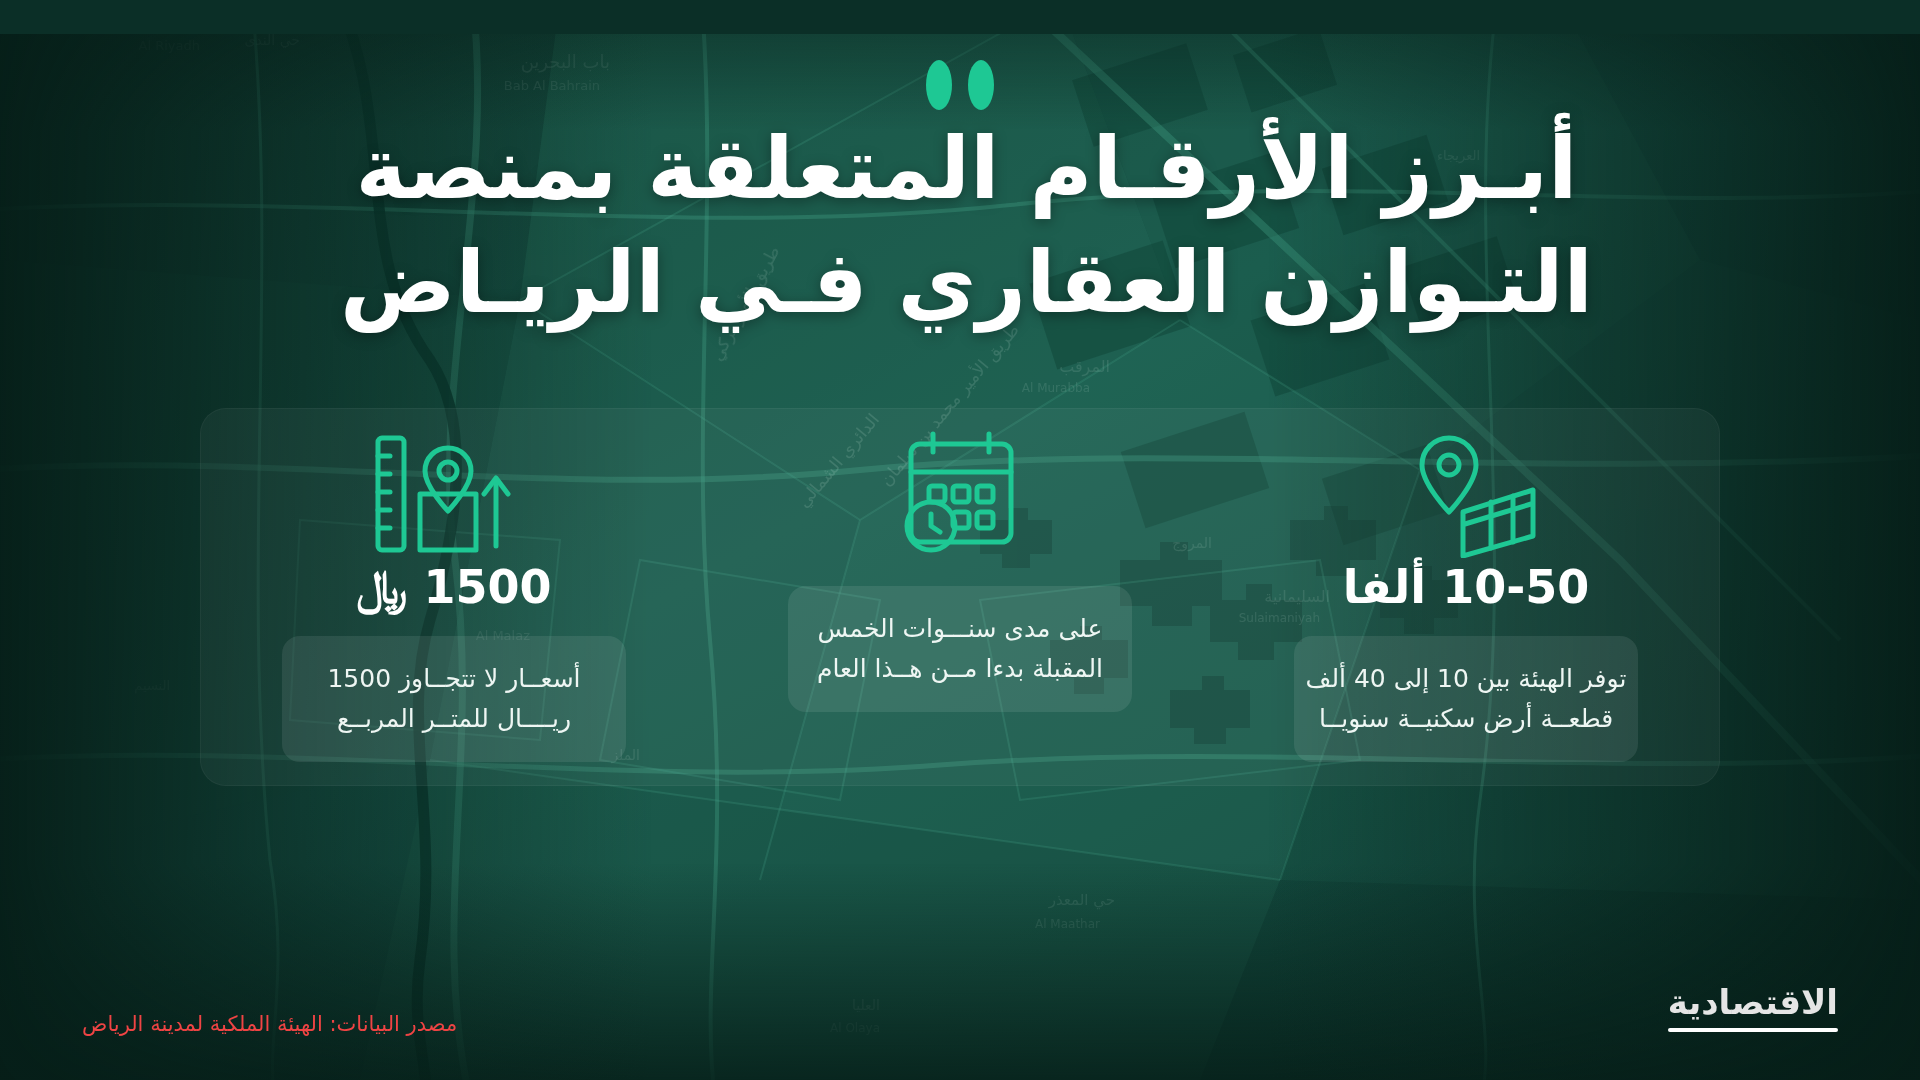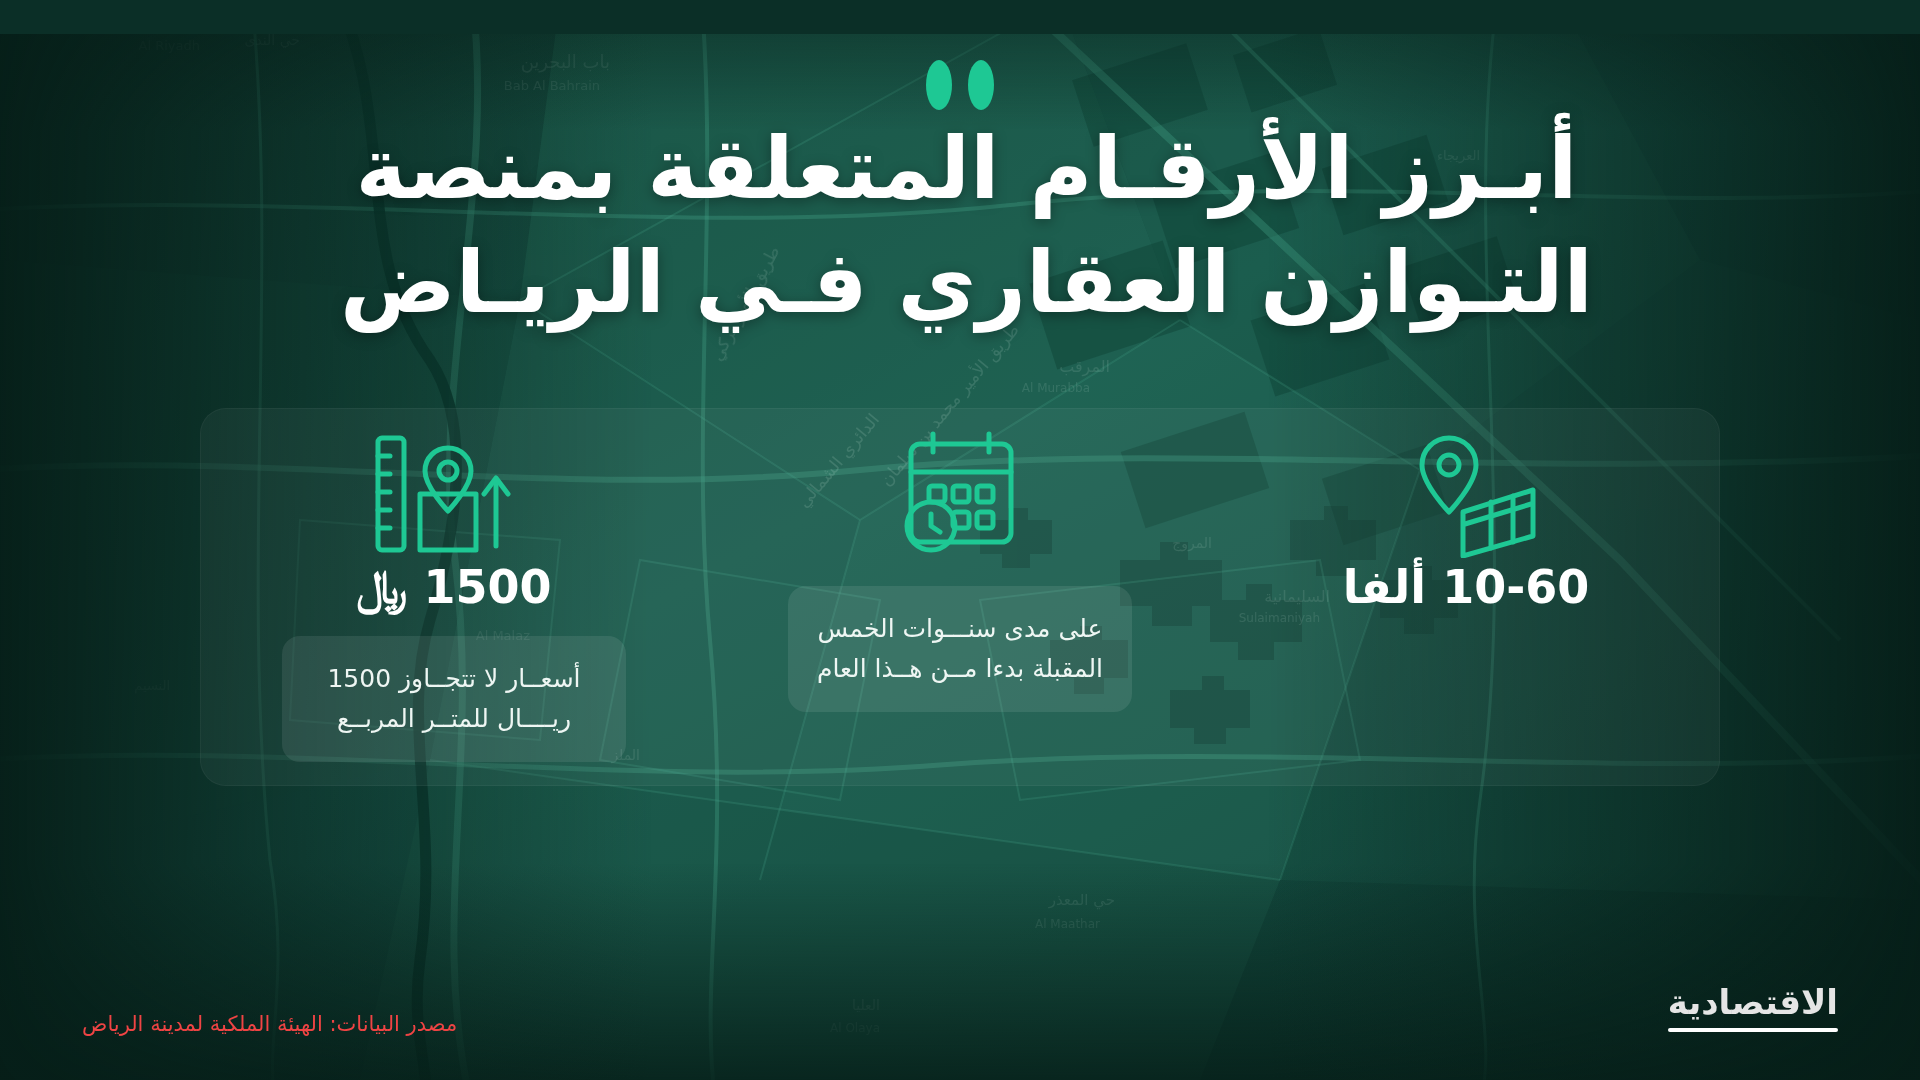--- a/index.html
+++ b/index.html
@@ -267,21 +267,24 @@
         <div class="card-icon">
           <svg width="150" height="130" viewBox="0 0 150 130" fill="none" stroke="#1ec894" stroke-width="5" stroke-linecap="round" stroke-linejoin="round">
             <path d="M58 10c-15 0-27 12-27 27 0 19 27 47 27 47s27-28 27-47c0-15-12-27-27-27z"></path>
             <circle cx="58" cy="37" r="10"></circle>
             <path d="M72 84 L142 62 L142 108 L72 128 Z"></path>
             <path d="M100 74 L100 120"></path>
             <path d="M122 68 L122 114"></path>
             <path d="M74 96 L140 76"></path>
           </svg>
         </div>
-        <div class="card-headline">10-60 ألفا</div>
+        <div class="card-headline">10-50 ألفا</div>
+        <div class="card-desc">
+          <span>توفر الهيئة بين 10 إلى 40 ألف قطعــة أرض سكنيــة سنويــا</span>
+        </div>
       </div>
 
       <div class="card">
         <div class="card-icon">
           <svg width="150" height="130" viewBox="0 0 150 130" fill="none" stroke="#1ec894" stroke-width="5" stroke-linecap="round" stroke-linejoin="round">
             <rect x="26" y="16" width="100" height="98" rx="9"></rect>
             <path d="M26 44 H126"></path>
             <path d="M48 6 v18 M104 6 v18"></path>
             <rect x="44" y="58" width="16" height="16" rx="3"></rect>
             <rect x="68" y="58" width="16" height="16" rx="3"></rect>

